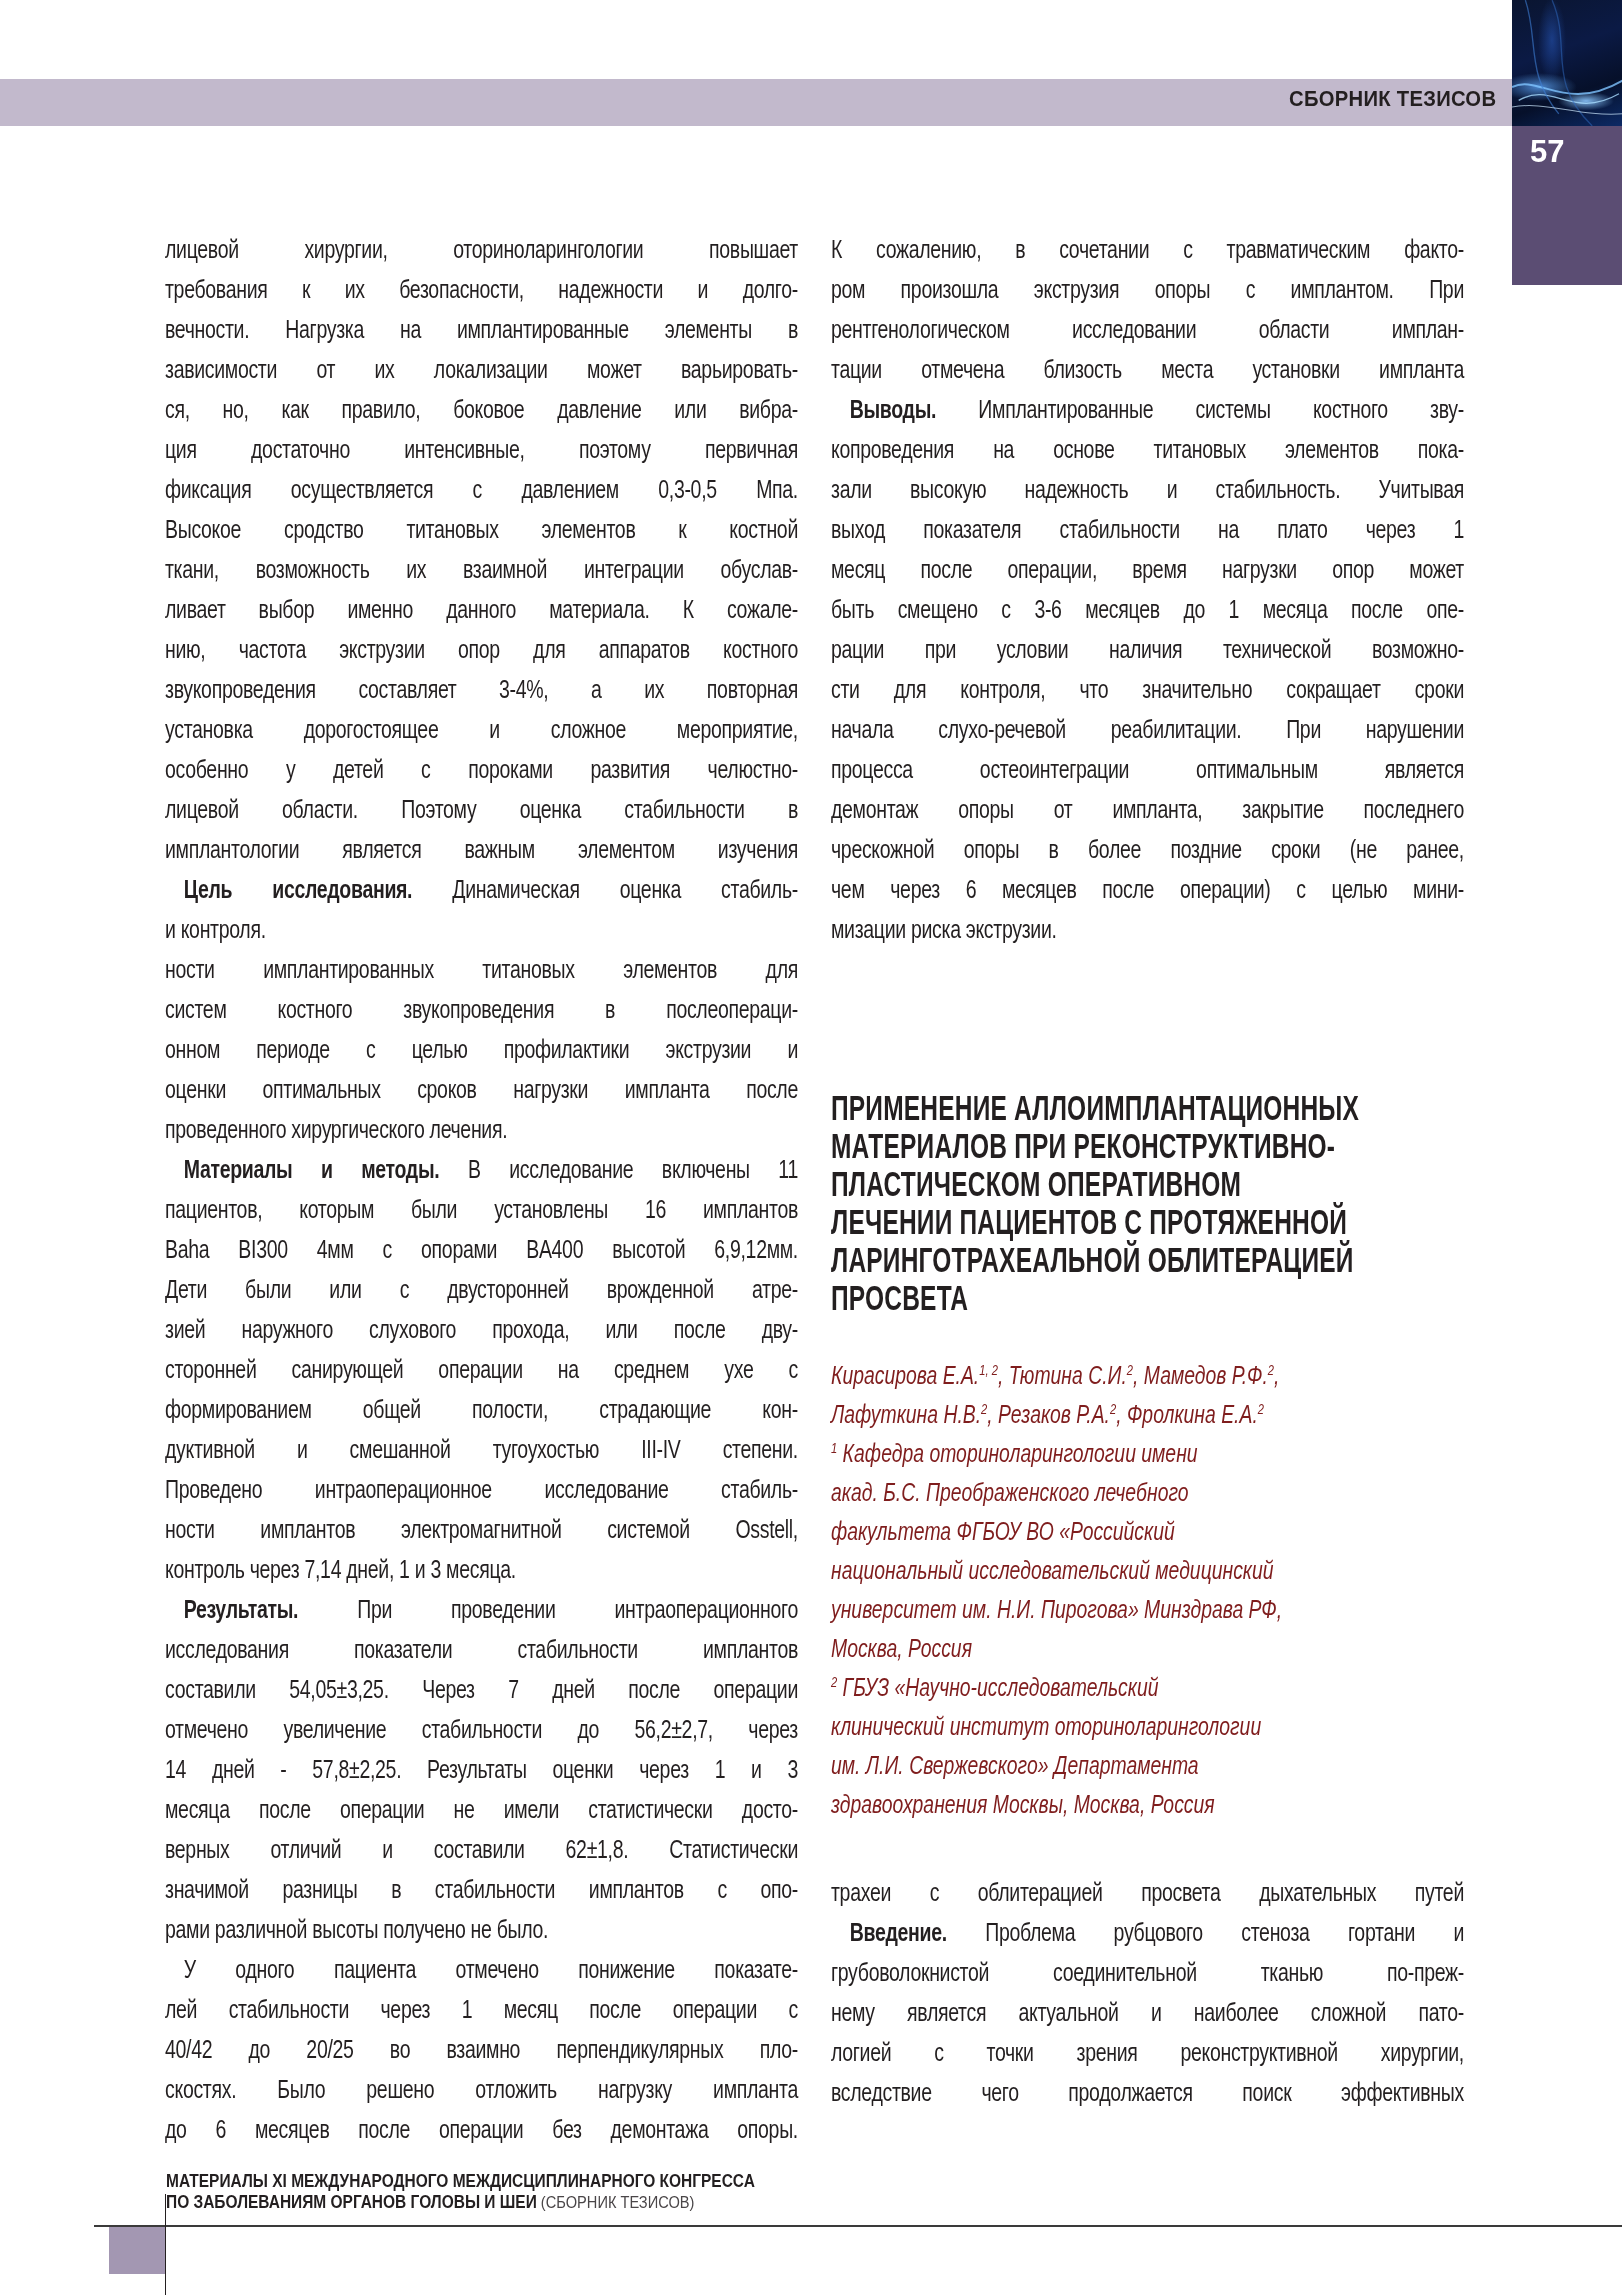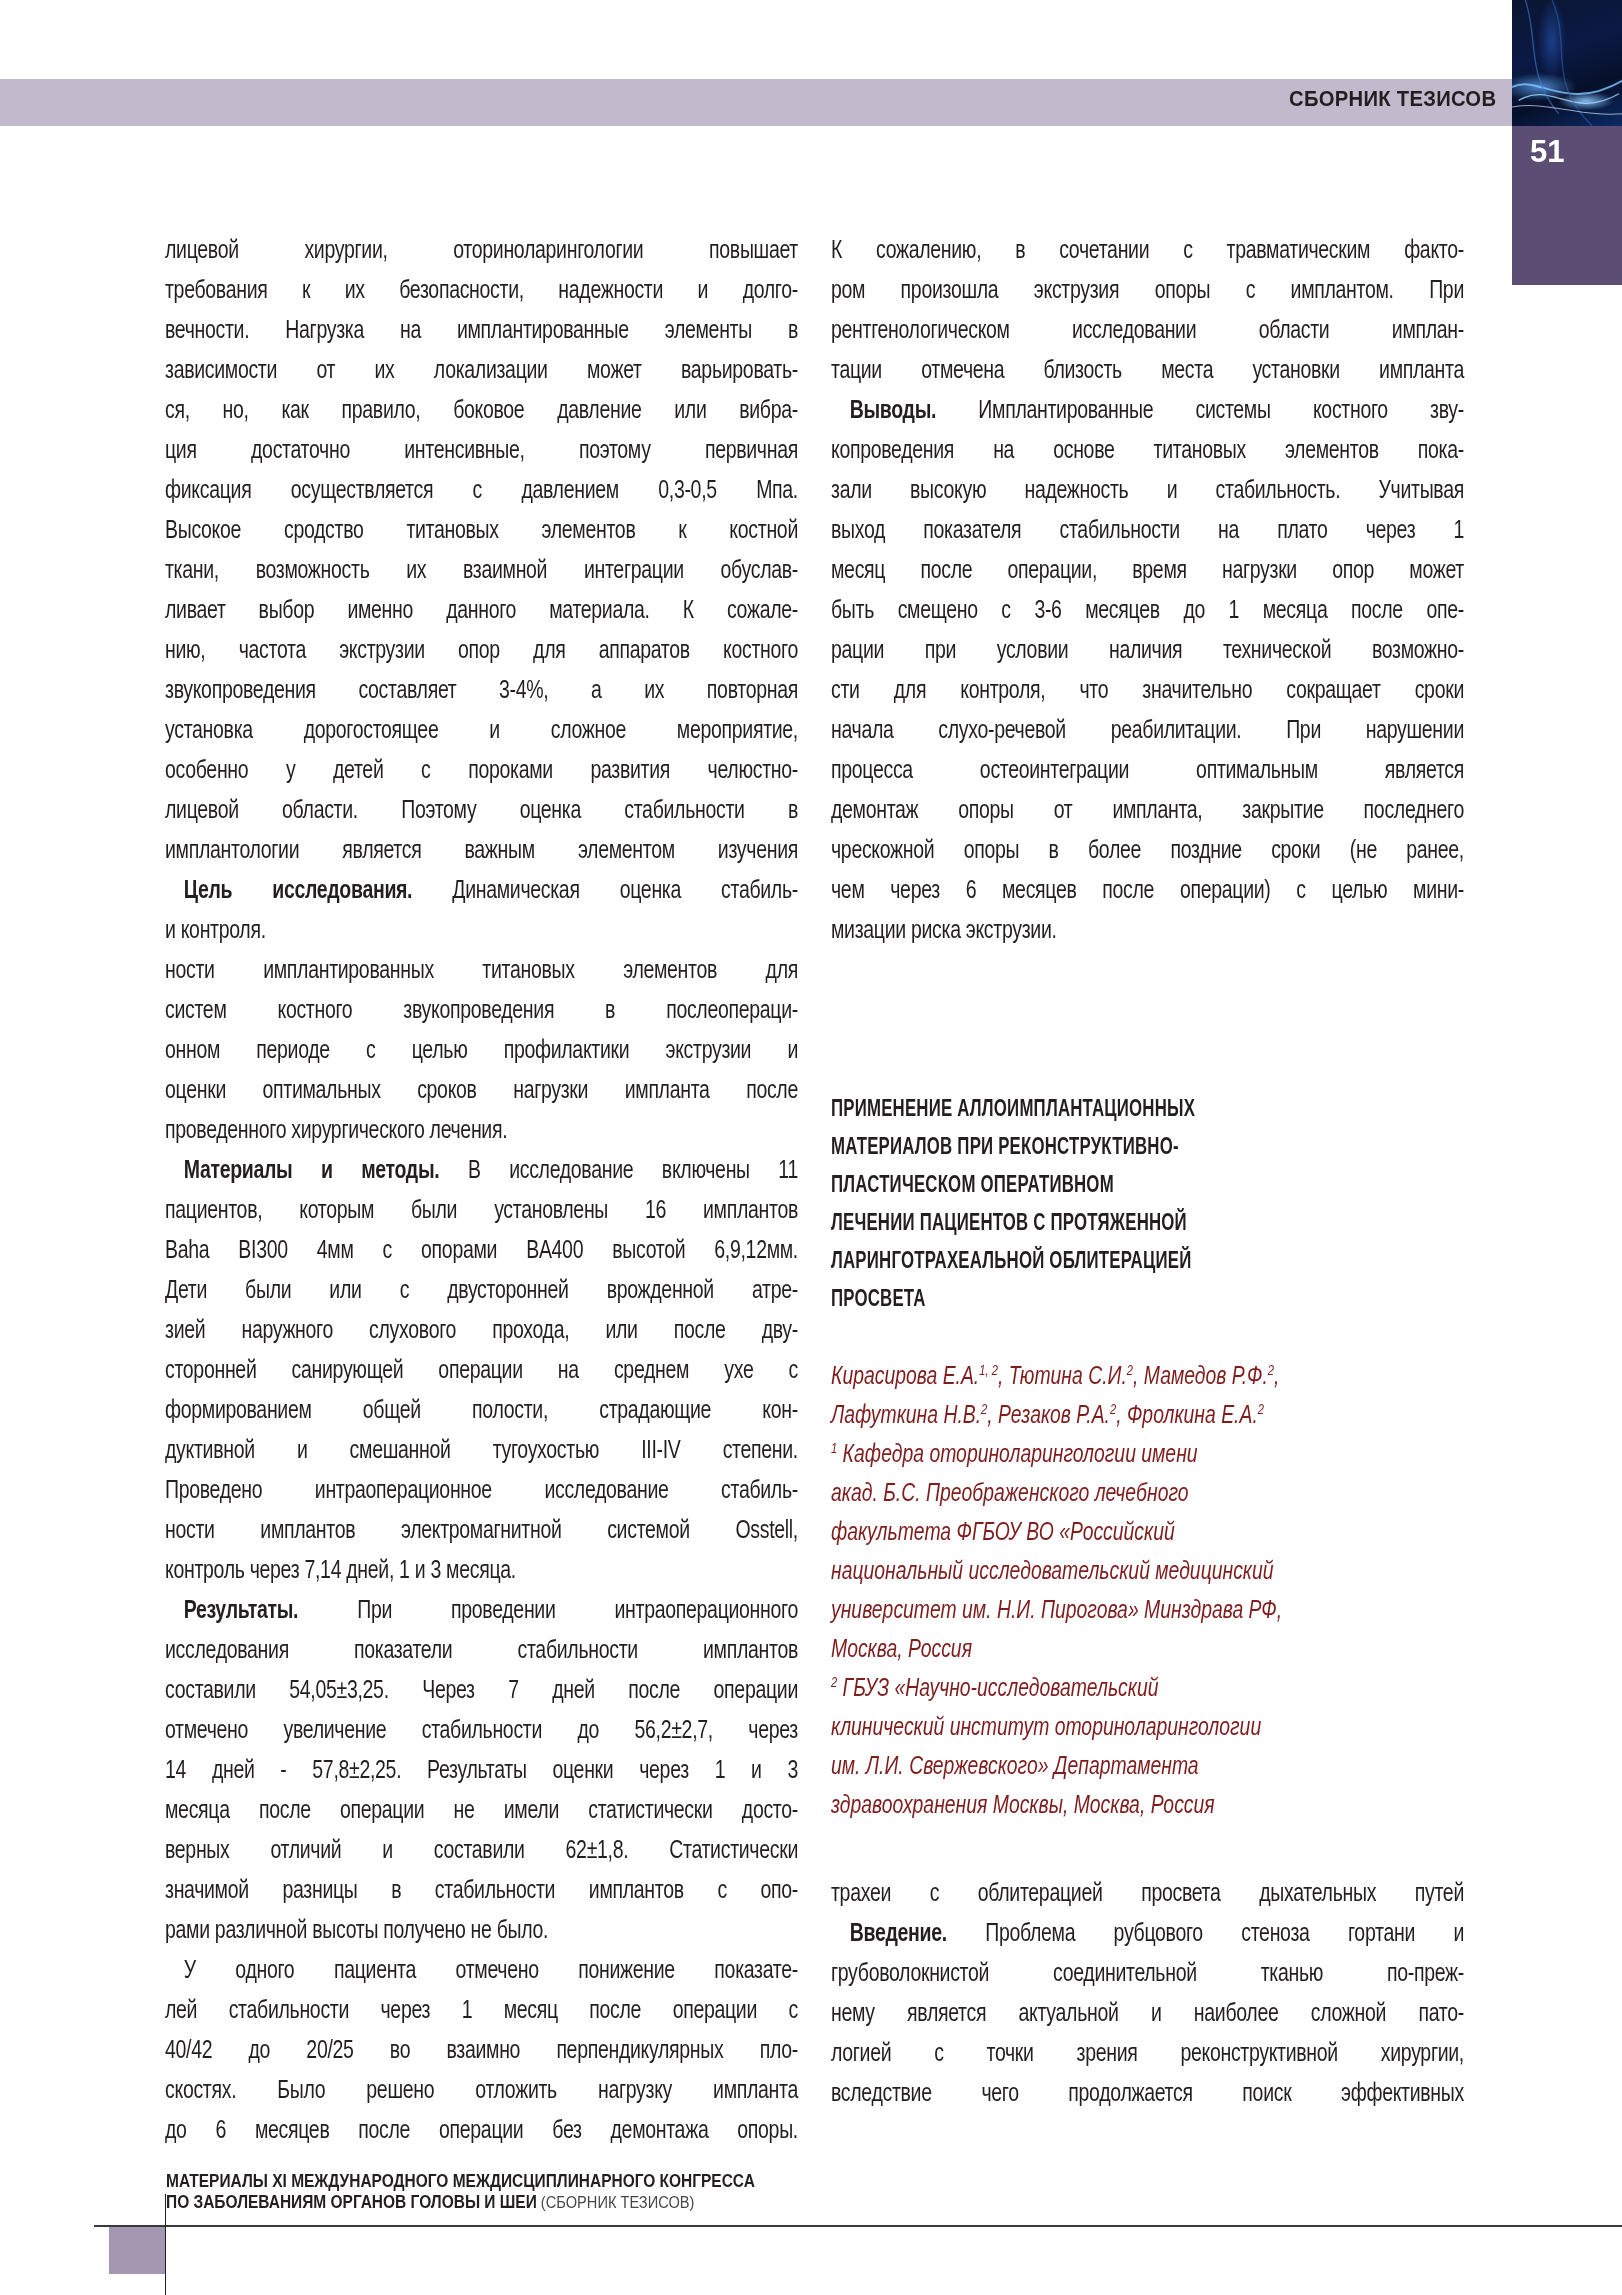--- a/index.html
+++ b/index.html
@@ -52,21 +52,21 @@
     letter-spacing: -0.4px;
   }
   .line span.inner { display: inline-block; transform: scaleX(0.78); transform-origin: left center; width: 128.2%; text-align: justify; text-align-last: justify; }
   .line.last span.inner { text-align-last: left; }
   .line.indent span.inner { padding-left: 24px; box-sizing: border-box; }
   .lead { font-weight: bold; }
   .title-block {
     position: absolute; left: 831px; top: 1089px; width: 643px;
   }
   .title-line {
-    height: 38px; line-height: 38px; font-size: 24px; font-weight: bold;
+    height: 38px; line-height: 38px; font-size: 35px; font-weight: bold;
     white-space: nowrap; color: #231f20;
     display: block;
   }
   .title-line span { display: inline-block; transform: scaleX(0.70); transform-origin: left center; letter-spacing: 0.3px; }
   .authors-block {
     position: absolute; left: 831px; top: 1356px; width: 643px;
   }
   .auth-line {
     height: 39px; line-height: 39px; font-size: 25.5px; font-style: italic;
     white-space: nowrap; color: #7f1d1d;
@@ -102,21 +102,21 @@
 <div class="corner-image">
   <svg width="111" height="126" viewBox="0 0 166 188">
     <path d="M0,130 C40,110 80,170 166,120" stroke="#7fc4ff" stroke-width="3" fill="none" opacity="0.8"></path>
     <path d="M10,150 C60,120 90,180 160,140" stroke="#a9dcff" stroke-width="2" fill="none" opacity="0.8"></path>
     <path d="M20,0 C40,60 20,110 70,170" stroke="#3d7fd6" stroke-width="2" fill="none" opacity="0.6"></path>
     <path d="M60,0 C90,70 50,120 120,188" stroke="#2f6bc4" stroke-width="2" fill="none" opacity="0.5"></path>
     <path d="M0,160 C50,150 100,175 166,170" stroke="#cfeaff" stroke-width="1.5" fill="none" opacity="0.7"></path>
   </svg>
 </div>
 <div class="page-number-box"></div>
-<div class="page-number">51</div>
+<div class="page-number">57</div>
 
 <div class="col col-left" id="left-col">
     <div class="line"><span class="inner"><span>лицевой хирургии, оториноларингологии повышает</span></span></div>
     <div class="line"><span class="inner"><span>требования к их безопасности, надежности и долго-</span></span></div>
     <div class="line"><span class="inner"><span>вечности. Нагрузка на имплантированные элементы в</span></span></div>
     <div class="line"><span class="inner"><span>зависимости от их локализации может варьировать-</span></span></div>
     <div class="line"><span class="inner"><span>ся, но, как правило, боковое давление или вибра-</span></span></div>
     <div class="line"><span class="inner"><span>ция достаточно интенсивные, поэтому первичная</span></span></div>
     <div class="line"><span class="inner"><span>фиксация осуществляется с давлением 0,3-0,5 Мпа.</span></span></div>
     <div class="line"><span class="inner"><span>Высокое сродство титановых элементов к костной</span></span></div>

